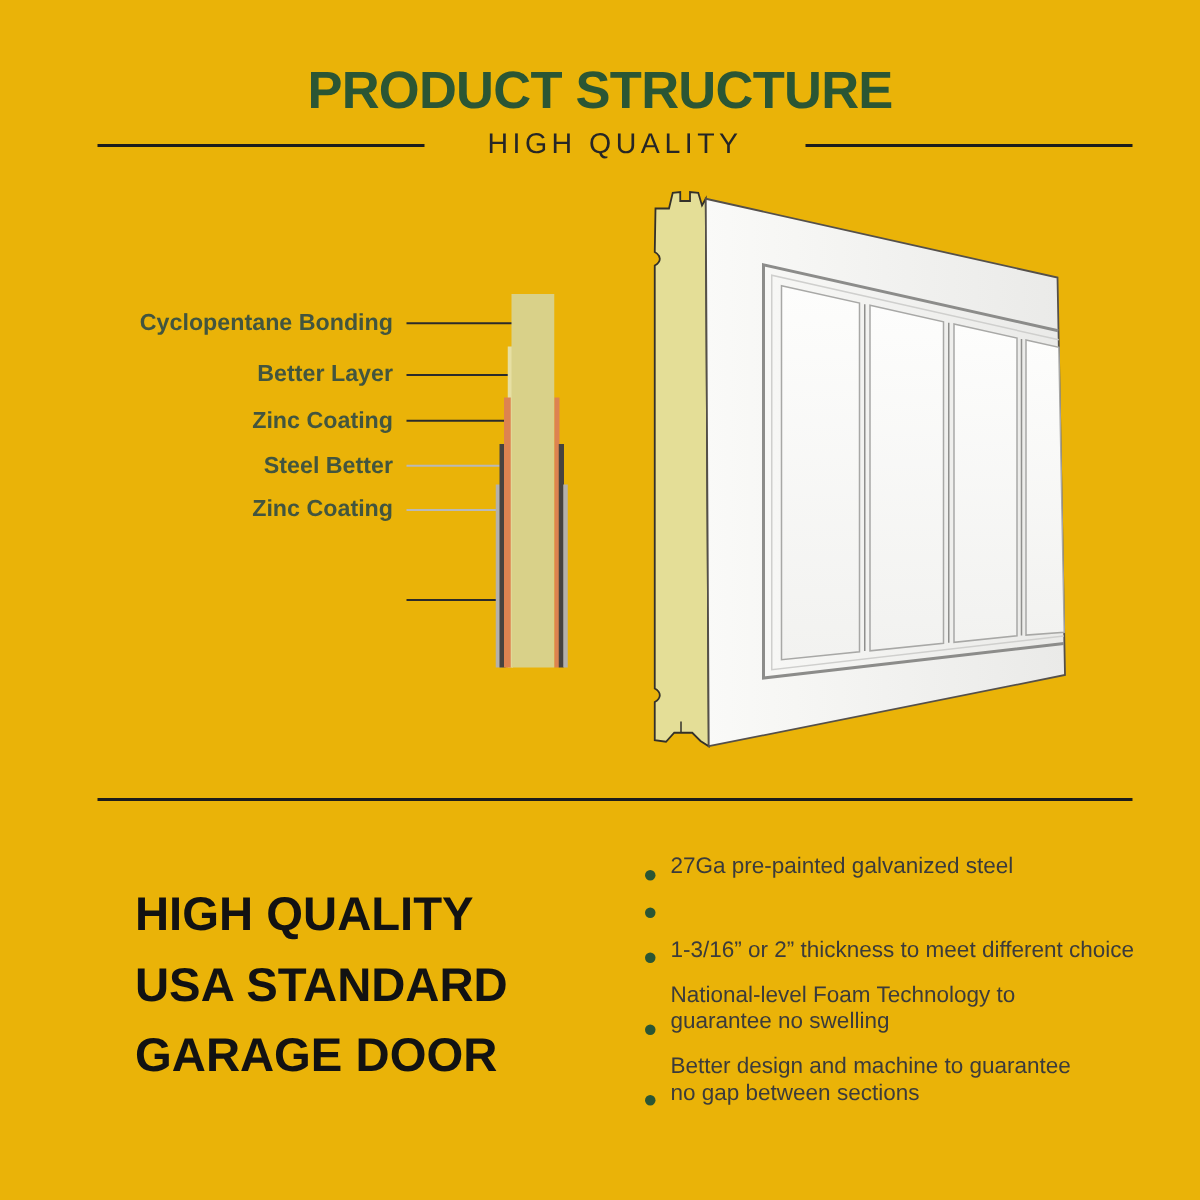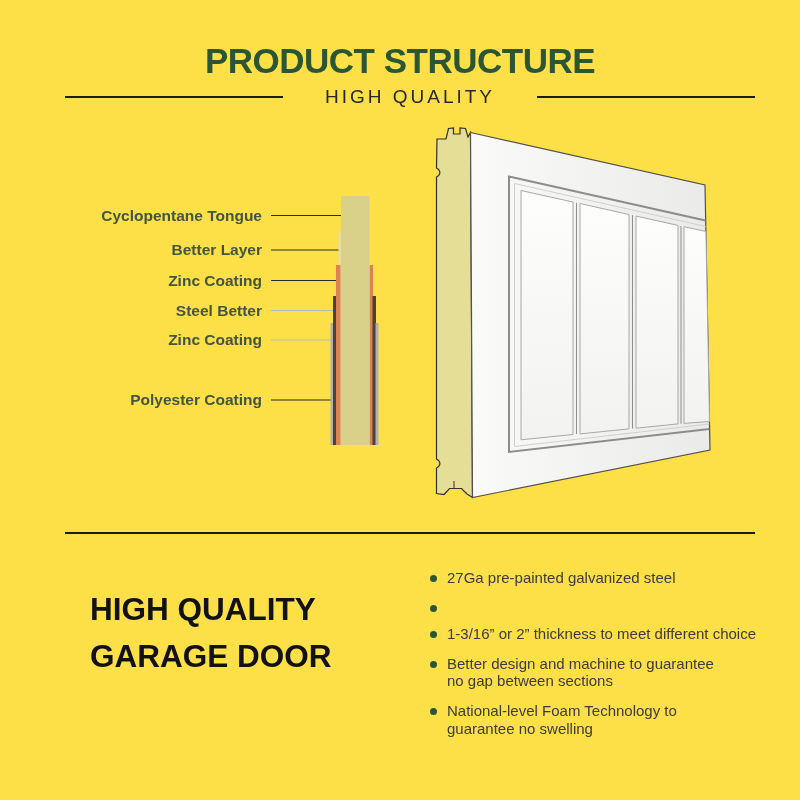--- a/index.html
+++ b/index.html
@@ -1,16 +1,16 @@
 <!DOCTYPE html>
 <html style="--brand-green: #2b5634; --label-green: #42553f; --text-dark: #3b3b3b; --rule-dark: #1c1c1c; --foam-khaki: #d9d189; --bonding-khaki: #e6dfa3; --zinc-orange: #dd8350; --steel-dark: #47433f; --zinc-gray: #b4b1ac; --door-foam: #e4de97; --door-face-light: #fafaf8; --door-face-shade: #eaeae8;"><head>
 <meta charset="utf-8">
 <style>
   html,body{margin:0;padding:0;background:#ffffff;}
-  .page{position:relative;width:800px;height:800px;background:#fde047;overflow:hidden;
+  .page{position:relative;width:800px;height:800px;background:#eab308;overflow:hidden;
         font-family:"Liberation Sans", sans-serif;}
 
   
   .page-title{position:absolute;top:41px;left:0;width:100%;text-align:center;margin:0;
     font-size:35px;font-weight:bold;letter-spacing:-0.5px;color:var(--brand-green);}
   .subtitle-row{position:absolute;top:86px;left:65px;width:690px;height:22px;
     display:flex;align-items:center;}
   .subtitle-rule{flex:1;height:0;border-top:2px solid var(--rule-dark);}
   .subtitle-text{padding:0 42px;font-size:19px;letter-spacing:3px;color:#262626;white-space:nowrap;}
 
@@ -30,21 +30,21 @@
   .leader-light{stroke:#b9b9b9;stroke-width:1.2;}
 
   
   .divider{position:absolute;top:532px;left:65px;width:690px;height:2px;background:var(--rule-dark);}
 
   
   .footer-heading{position:absolute;left:90px;top:586px;margin:0;
     font-size:31.5px;font-weight:bold;line-height:47px;color:#121212;letter-spacing:0;}
   .footer-heading span{display:block;}
   .bullet-list{position:absolute;left:430px;top:569px;width:335px;margin:0;padding:0;list-style:none;}
-  .bullet-list li{display:flex;align-items:flex-start;margin-bottom:12.5px;}
+  .bullet-list li{display:flex;align-items:flex-end;margin-bottom:12.5px;}
   .bullet-dot{flex:none;width:7px;height:7px;border-radius:50%;background:var(--brand-green);
     margin:6px 10px 0 0;}
   .bullet-text{white-space:pre-line;font-size:15px;line-height:17.5px;color:var(--text-dark);}
 </style>
 </head>
 <body>
 
 <div class="page">
 
   <h1 class="page-title">PRODUCT STRUCTURE</h1>
@@ -103,51 +103,51 @@
       <polygon points="580,203.5 629,214.5 629,428.9 580,433.9" fill="url(#panelGrad)" stroke="#a8a8a6" stroke-width="1"></polygon>
       <polygon points="636,216 678,225.4 678,423.9 636,428.2" fill="url(#panelGrad)" stroke="#a8a8a6" stroke-width="1"></polygon>
       <polygon points="684,226.7 705.9,231.5 709.5,421.5 684,423.4" fill="url(#panelGrad)" stroke="#a8a8a6" stroke-width="1"></polygon>
 
       <line x1="576.5" y1="202.8" x2="576.5" y2="434" stroke="#8f8f8d" stroke-width="1"></line>
       <line x1="632.5" y1="215.2" x2="632.5" y2="428.5" stroke="#8f8f8d" stroke-width="1"></line>
       <line x1="681" y1="226" x2="681" y2="423.7" stroke="#8f8f8d" stroke-width="1"></line>
     </g>
   </svg>
 
-  <div class="layer-label" style="top:207px">Cyclopentane Tongue</div>
+  <div class="layer-label" style="top:207px">Cyclopentane Bonding</div>
   <div class="layer-label" style="top:241px">Better Layer</div>
   <div class="layer-label" style="top:272px">Zinc Coating</div>
   <div class="layer-label" style="top:302px">Steel Better</div>
   <div class="layer-label" style="top:331px">Zinc Coating</div>
-  <div class="layer-label" style="top:391px">Polyester Coating</div>
 
   <div class="divider"></div>
 
   <h2 class="footer-heading">
     <span>HIGH QUALITY</span>
+    <span>USA STANDARD</span>
     <span>GARAGE DOOR</span>
   </h2>
 
   <ul class="bullet-list">
     <li>
       <span class="bullet-dot"></span>
       <span class="bullet-text">27Ga pre-painted galvanized steel</span>
     </li>
     <li>
       <span class="bullet-dot"></span>
     </li>
     <li>
       <span class="bullet-dot"></span>
       <span class="bullet-text">1-3/16” or 2” thickness to meet different choice</span>
     </li>
     <li>
       <span class="bullet-dot"></span>
-      <span class="bullet-text">Better design and machine to guarantee
-no gap between sections</span>
+      <span class="bullet-text">National-level Foam Technology to
+guarantee no swelling</span>
     </li>
     <li>
       <span class="bullet-dot"></span>
-      <span class="bullet-text">National-level Foam Technology to
-guarantee no swelling</span>
+      <span class="bullet-text">Better design and machine to guarantee
+no gap between sections</span>
     </li>
   </ul>
 
 </div>
 
 </body></html>

